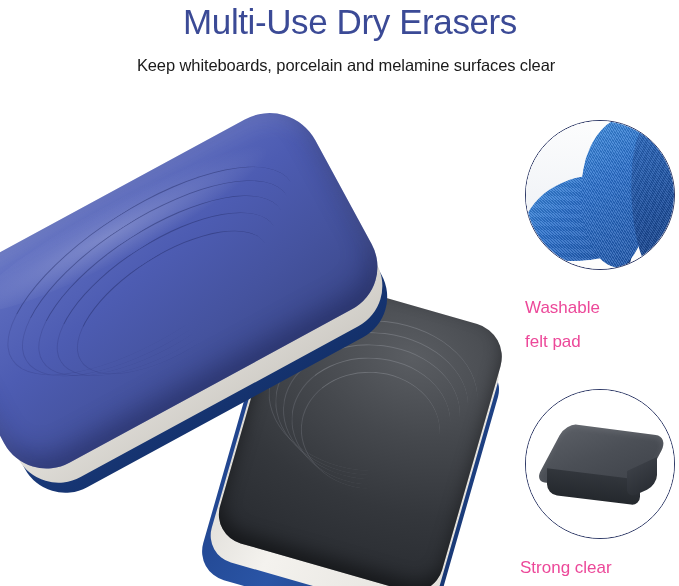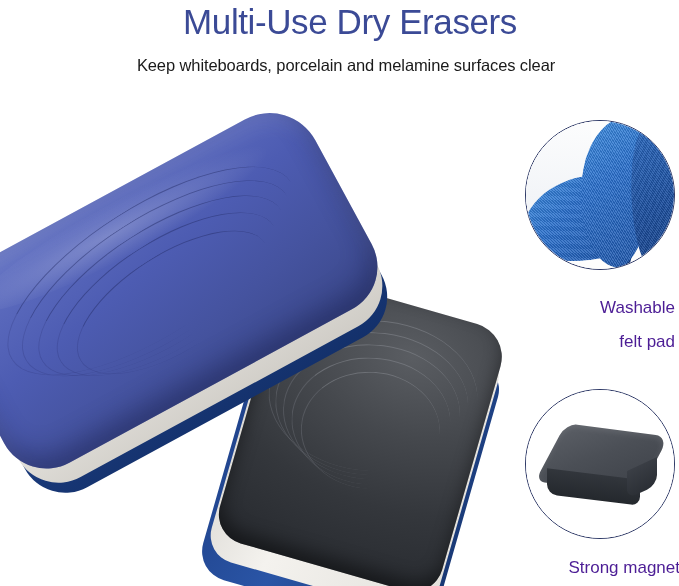--- a/index.html
+++ b/index.html
@@ -169,23 +169,23 @@
   .callout-circle {
     position: absolute;
     border-radius: 50%;
     border: 1.3px solid #2c3765;
     overflow: hidden;
     background: #ffffff;
     box-sizing: border-box;
   }
   .callout-label {
     position: absolute;
-    text-align: right;
+    text-align: left;
     font-size: 17px;
-    color: #4c1d95;
+    color: #ec4899;
     white-space: nowrap;
   }
 
   
   #callout-felt { left: 0; top: 0; }
   #felt-circle {
     left: 525px; top: 120px;
     width: 150px; height: 150px;
   }
   .felt-scene { position: absolute; inset: 0; background: #fdfdfd; }
@@ -325,14 +325,14 @@
 <div id="callout-magnet" class="callout">
 
   <div id="magnet-circle" class="callout-circle">
     <div class="magnet-scene">
       <div class="magnet-top"></div>
       <div class="magnet-front"></div>
       <div class="magnet-side"></div>
     </div>
   </div>
 
-  <div id="magnet-label" class="callout-label">Strong magnet</div>
+  <div id="magnet-label" class="callout-label">Strong clear</div>
 </div>
 
 </body></html>

